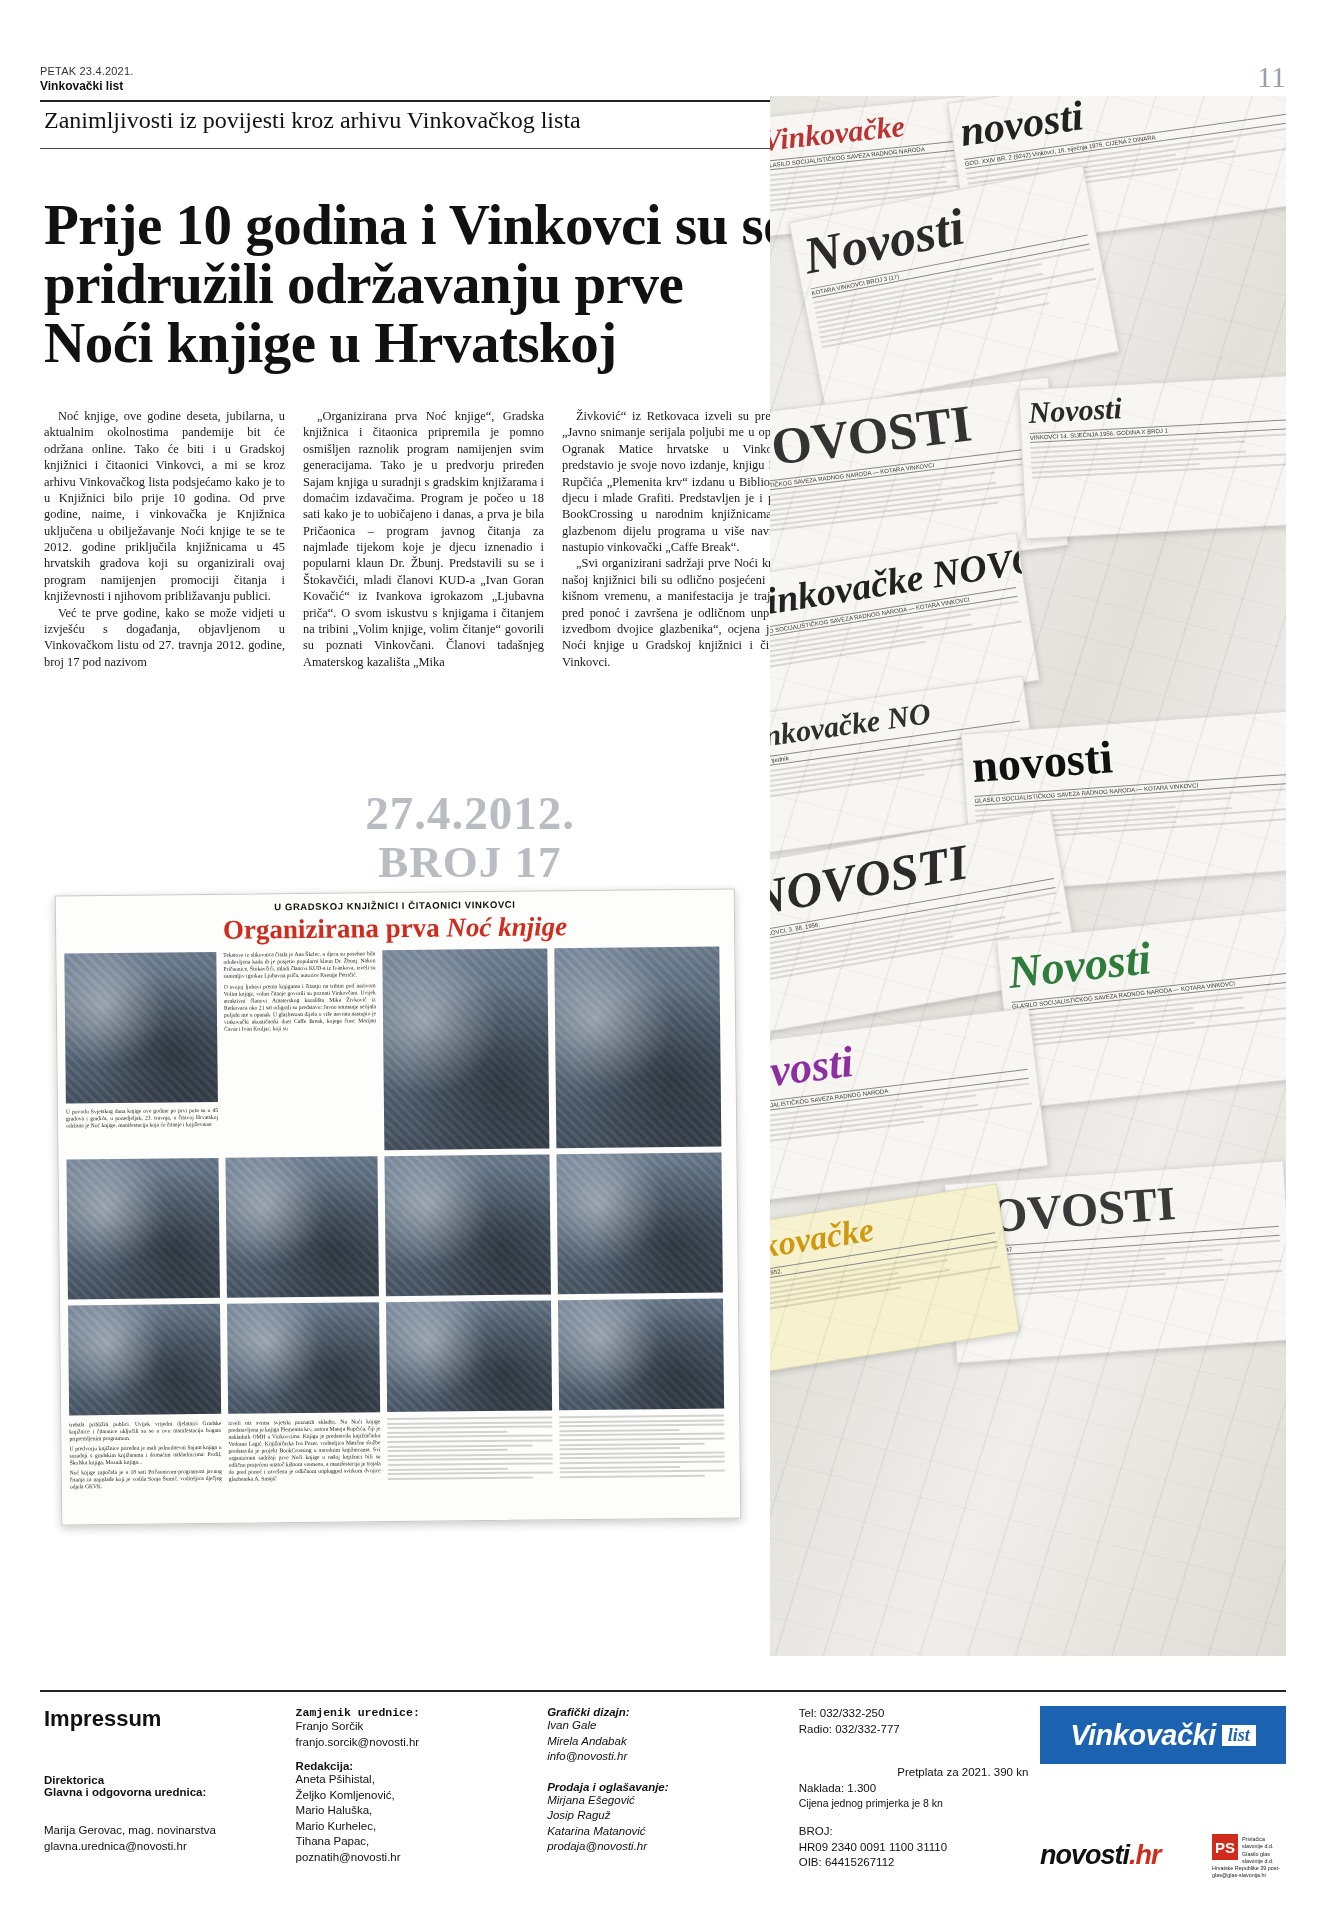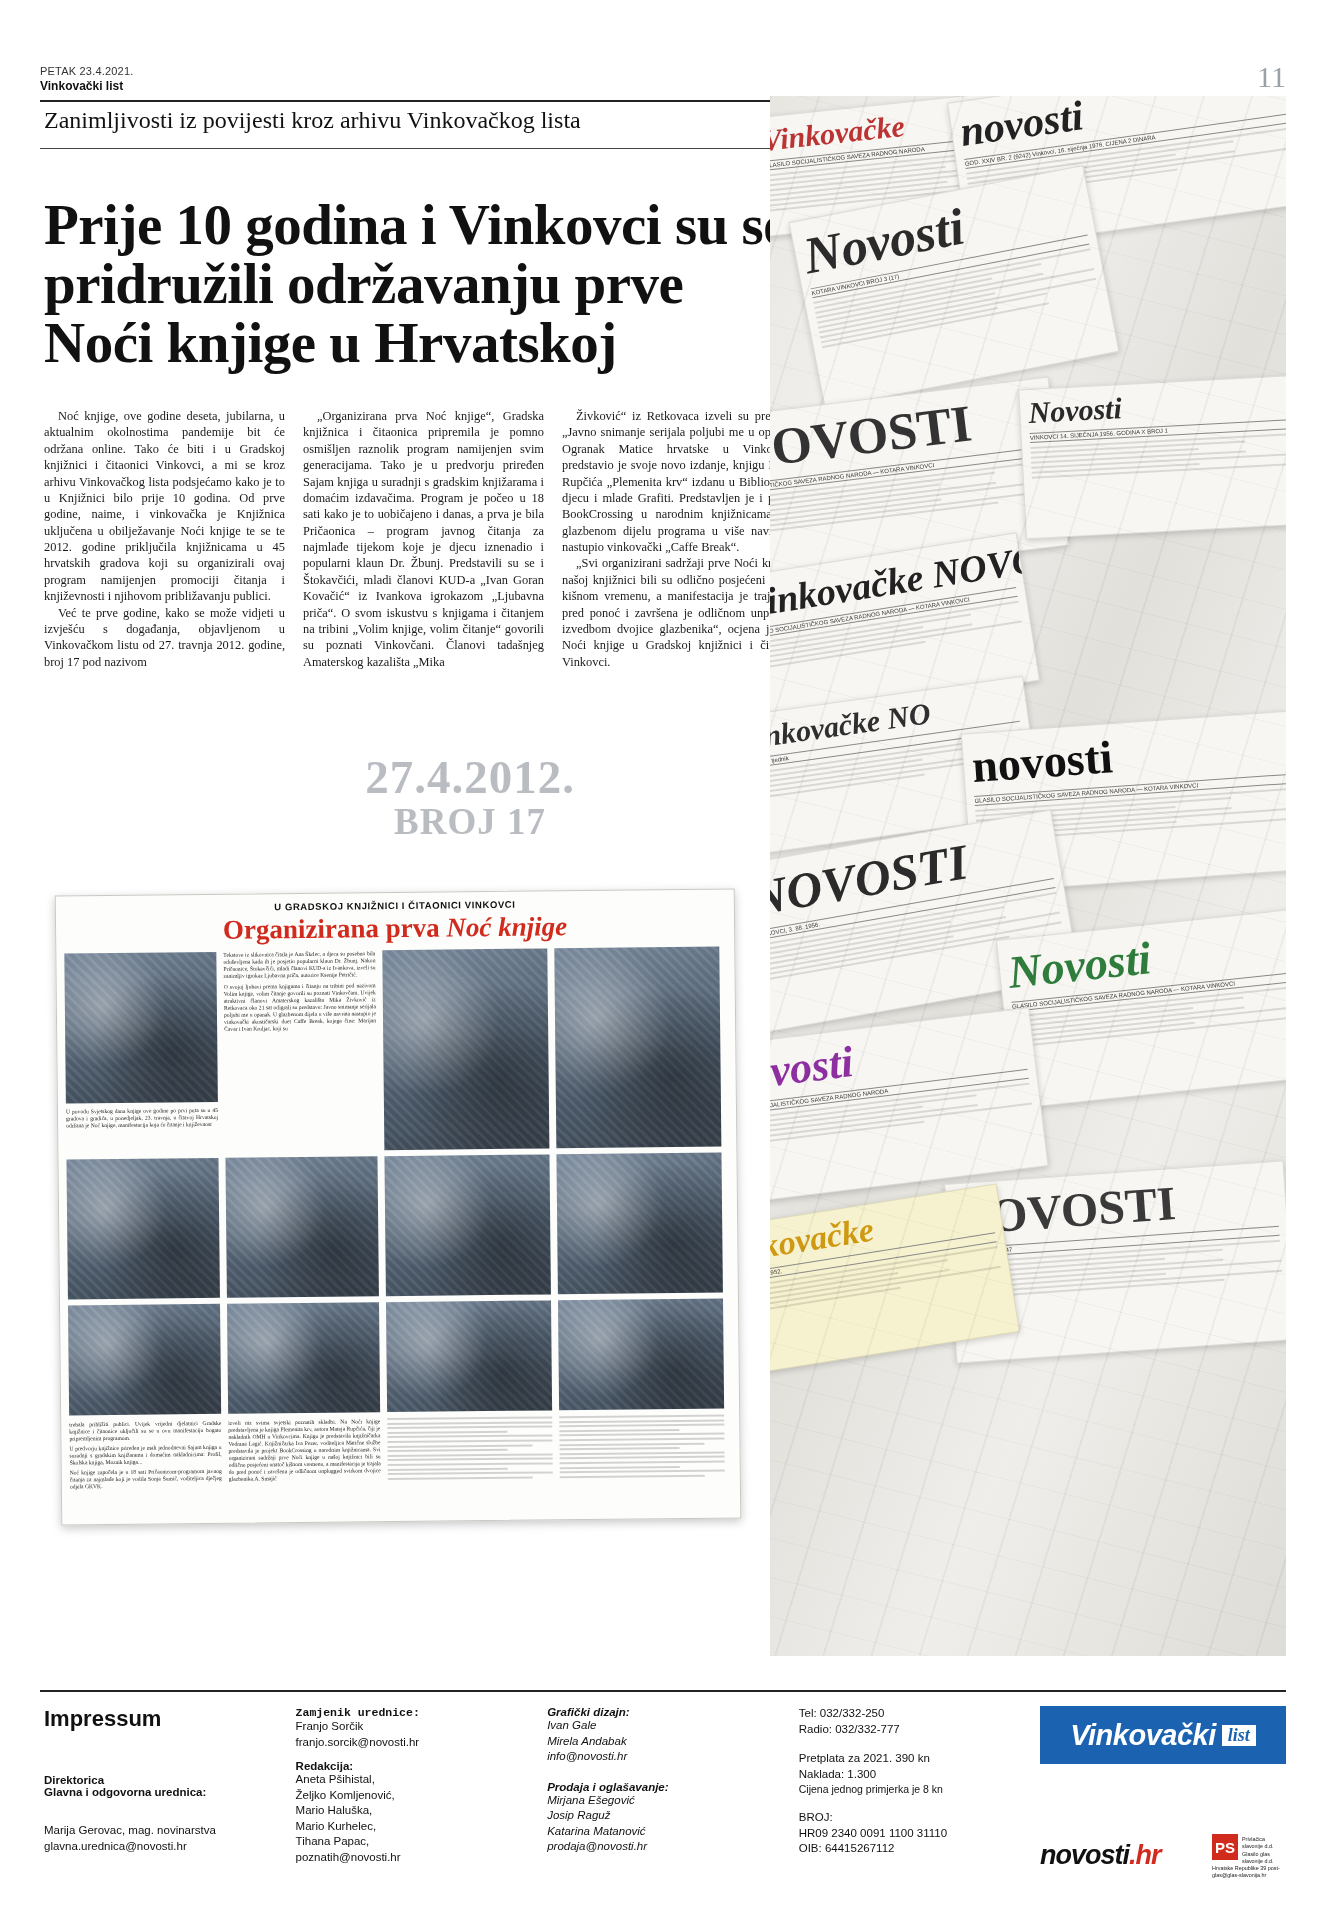--- a/index.html
+++ b/index.html
@@ -47,28 +47,28 @@
     position:absolute; left:44px; top:408px; width:760px;
     display:flex; gap:18px;
     font-size:12.4px; line-height:1.32; text-align:justify;
   }
   .col { width:241px; }
   .col p { margin:0; text-indent:14px; }
   .col p.first { text-indent:14px; }
 
   
   .bigdate {
-    position:absolute; left:260px; top:754px; width:420px;
+    position:absolute; left:260px; top:790px; width:420px;
     text-align:center;
     font-family:"Liberation Serif", serif; font-weight:bold;
     color:#b9bcc1; letter-spacing:1px;
     text-shadow:2px 2px 0 rgba(255,255,255,.7);
   }
   .bigdate .d1 { font-size:47px; line-height:1.0; }
-  .bigdate .d2 { font-size:37px; line-height:1.15; }
+  .bigdate .d2 { font-size:45px; line-height:1.15; }
 
   
   .covers {
     position:absolute; left:770px; top:96px; width:516px; height:1560px;
     overflow:hidden;
     background:
       linear-gradient(115deg,#e8e6e1 0%, #f3f2ef 22%, #e2e0db 48%, #efeeea 70%, #dedcd6 100%);
   }
   .covers:after{
     content:""; position:absolute; inset:0;
@@ -528,21 +528,21 @@
       <div class="imp-h" style="margin-top:16px;">Prodaja i oglašavanje:</div>
       <div class="imp-l">Mirjana Ešegović</div>
       <div class="imp-l">Josip Raguž</div>
       <div class="imp-l">Katarina Matanović</div>
       <div class="imp-l">prodaja@novosti.hr</div>
     </div>
 
     <div class="imp-col c4">
       <div class="imp-l">Tel: 032/332-250</div>
       <div class="imp-l">Radio: 032/332-777</div>
-      <div class="imp-l" style="margin-top:14px;">Pretplata za 2021. 390 kn</div>
+      <div class="imp-l" style="margin-top:28px;text-align:right;">Pretplata za 2021. 390 kn</div>
       <div class="imp-l">Naklada: 1.300</div>
       <div class="imp-l" style="font-size:10.5px;">Cijena jednog primjerka je 8 kn</div>
       <div class="imp-l" style="margin-top:14px;">BROJ:</div>
       <div class="imp-l">HR09 2340 0091 1100 31110</div>
       <div class="imp-l">OIB: 64415267112</div>
     </div>
 
     <div class="imp-col c5"></div>
   </div>
 

